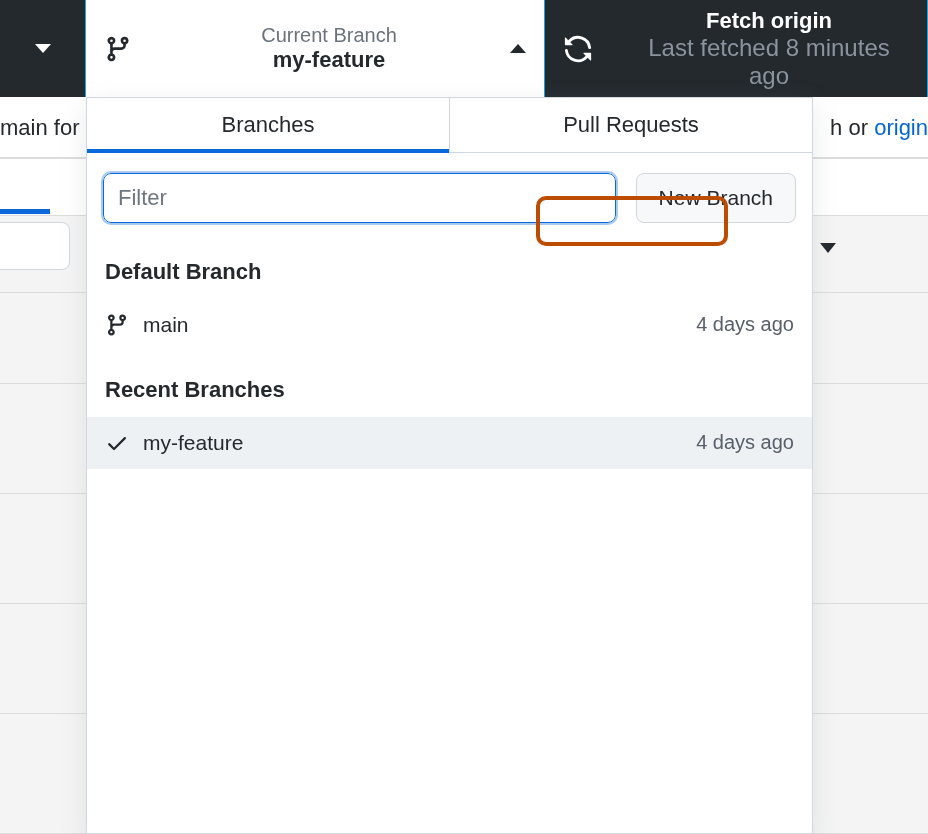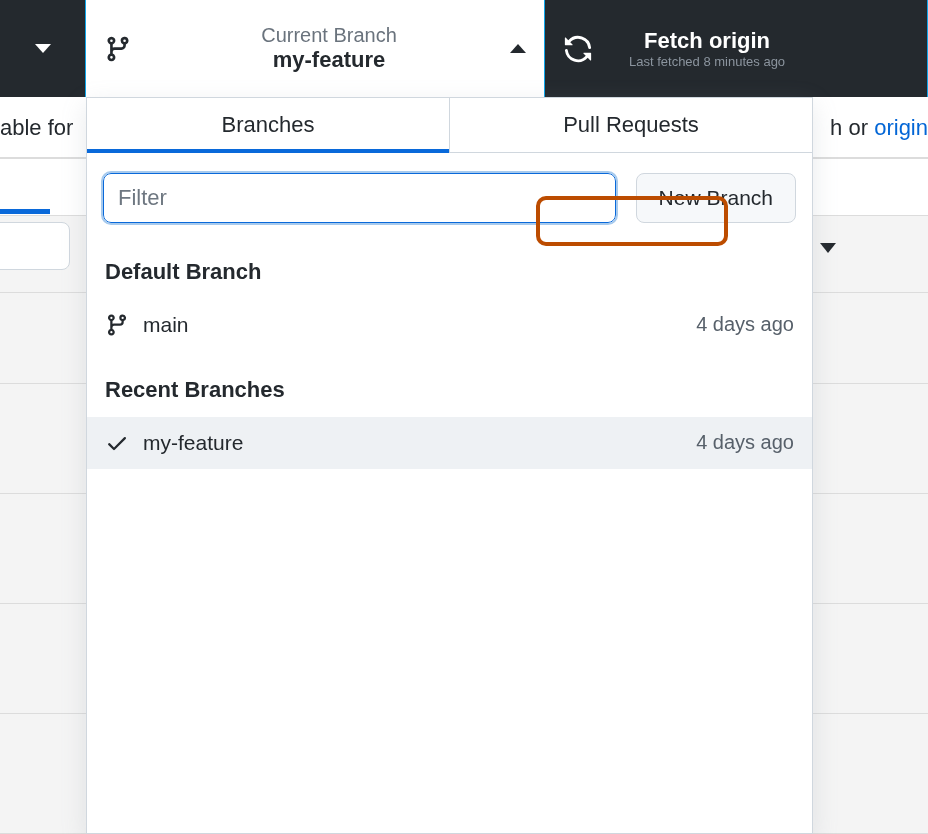--- a/index.html
+++ b/index.html
@@ -49,21 +49,21 @@
     font-weight: 600;
     color: #24292e;
   }
   .fetch-texts { margin-left: 36px; }
   .fetch-title {
     font-size: 22px;
     font-weight: 700;
     color: #fff;
   }
   .fetch-sub {
-    font-size: 13px;
+    font-size: 24px;
     color: #8b949e;
   }
 
   
   .caret-down-white {
     width: 0; height: 0;
     border-left: 8px solid transparent;
     border-right: 8px solid transparent;
     border-top: 9px solid #fff;
   }
@@ -210,21 +210,21 @@
 <div class="bg-strip bg-row2"></div>
 <div class="bg-strip bg-row3"></div>
 <div class="bg-strip bg-row4"></div>
 <div class="bg-strip bg-row5"></div>
 <div class="bg-strip bg-row6"></div>
 <div class="bg-strip bg-row7"></div>
 <div class="bg-strip bg-row8"></div>
 <div class="bg-rounded"></div>
 <div class="bg-tabline"></div>
 <div class="bg-caret"></div>
-<span class="bg-text" style="left:0; top:115px;">able for </span>
+<span class="bg-text" style="left:0; top:115px;">main for </span>
 <span class="bg-text" style="right:60px; top:115px;margin-left:8px;">h or </span>
 <span class="bg-text link" style="right:0; top:115px;">origin</span>
 
 <div class="toolbar">
   <div class="toolbar-segment seg-repo">
     <span class="caret-down-white"></span>
   </div>
   <div class="toolbar-segment seg-branch">
     <span class="icon">
       <svg width="28" height="28" viewBox="0 0 16 16" fill="#24292e">

